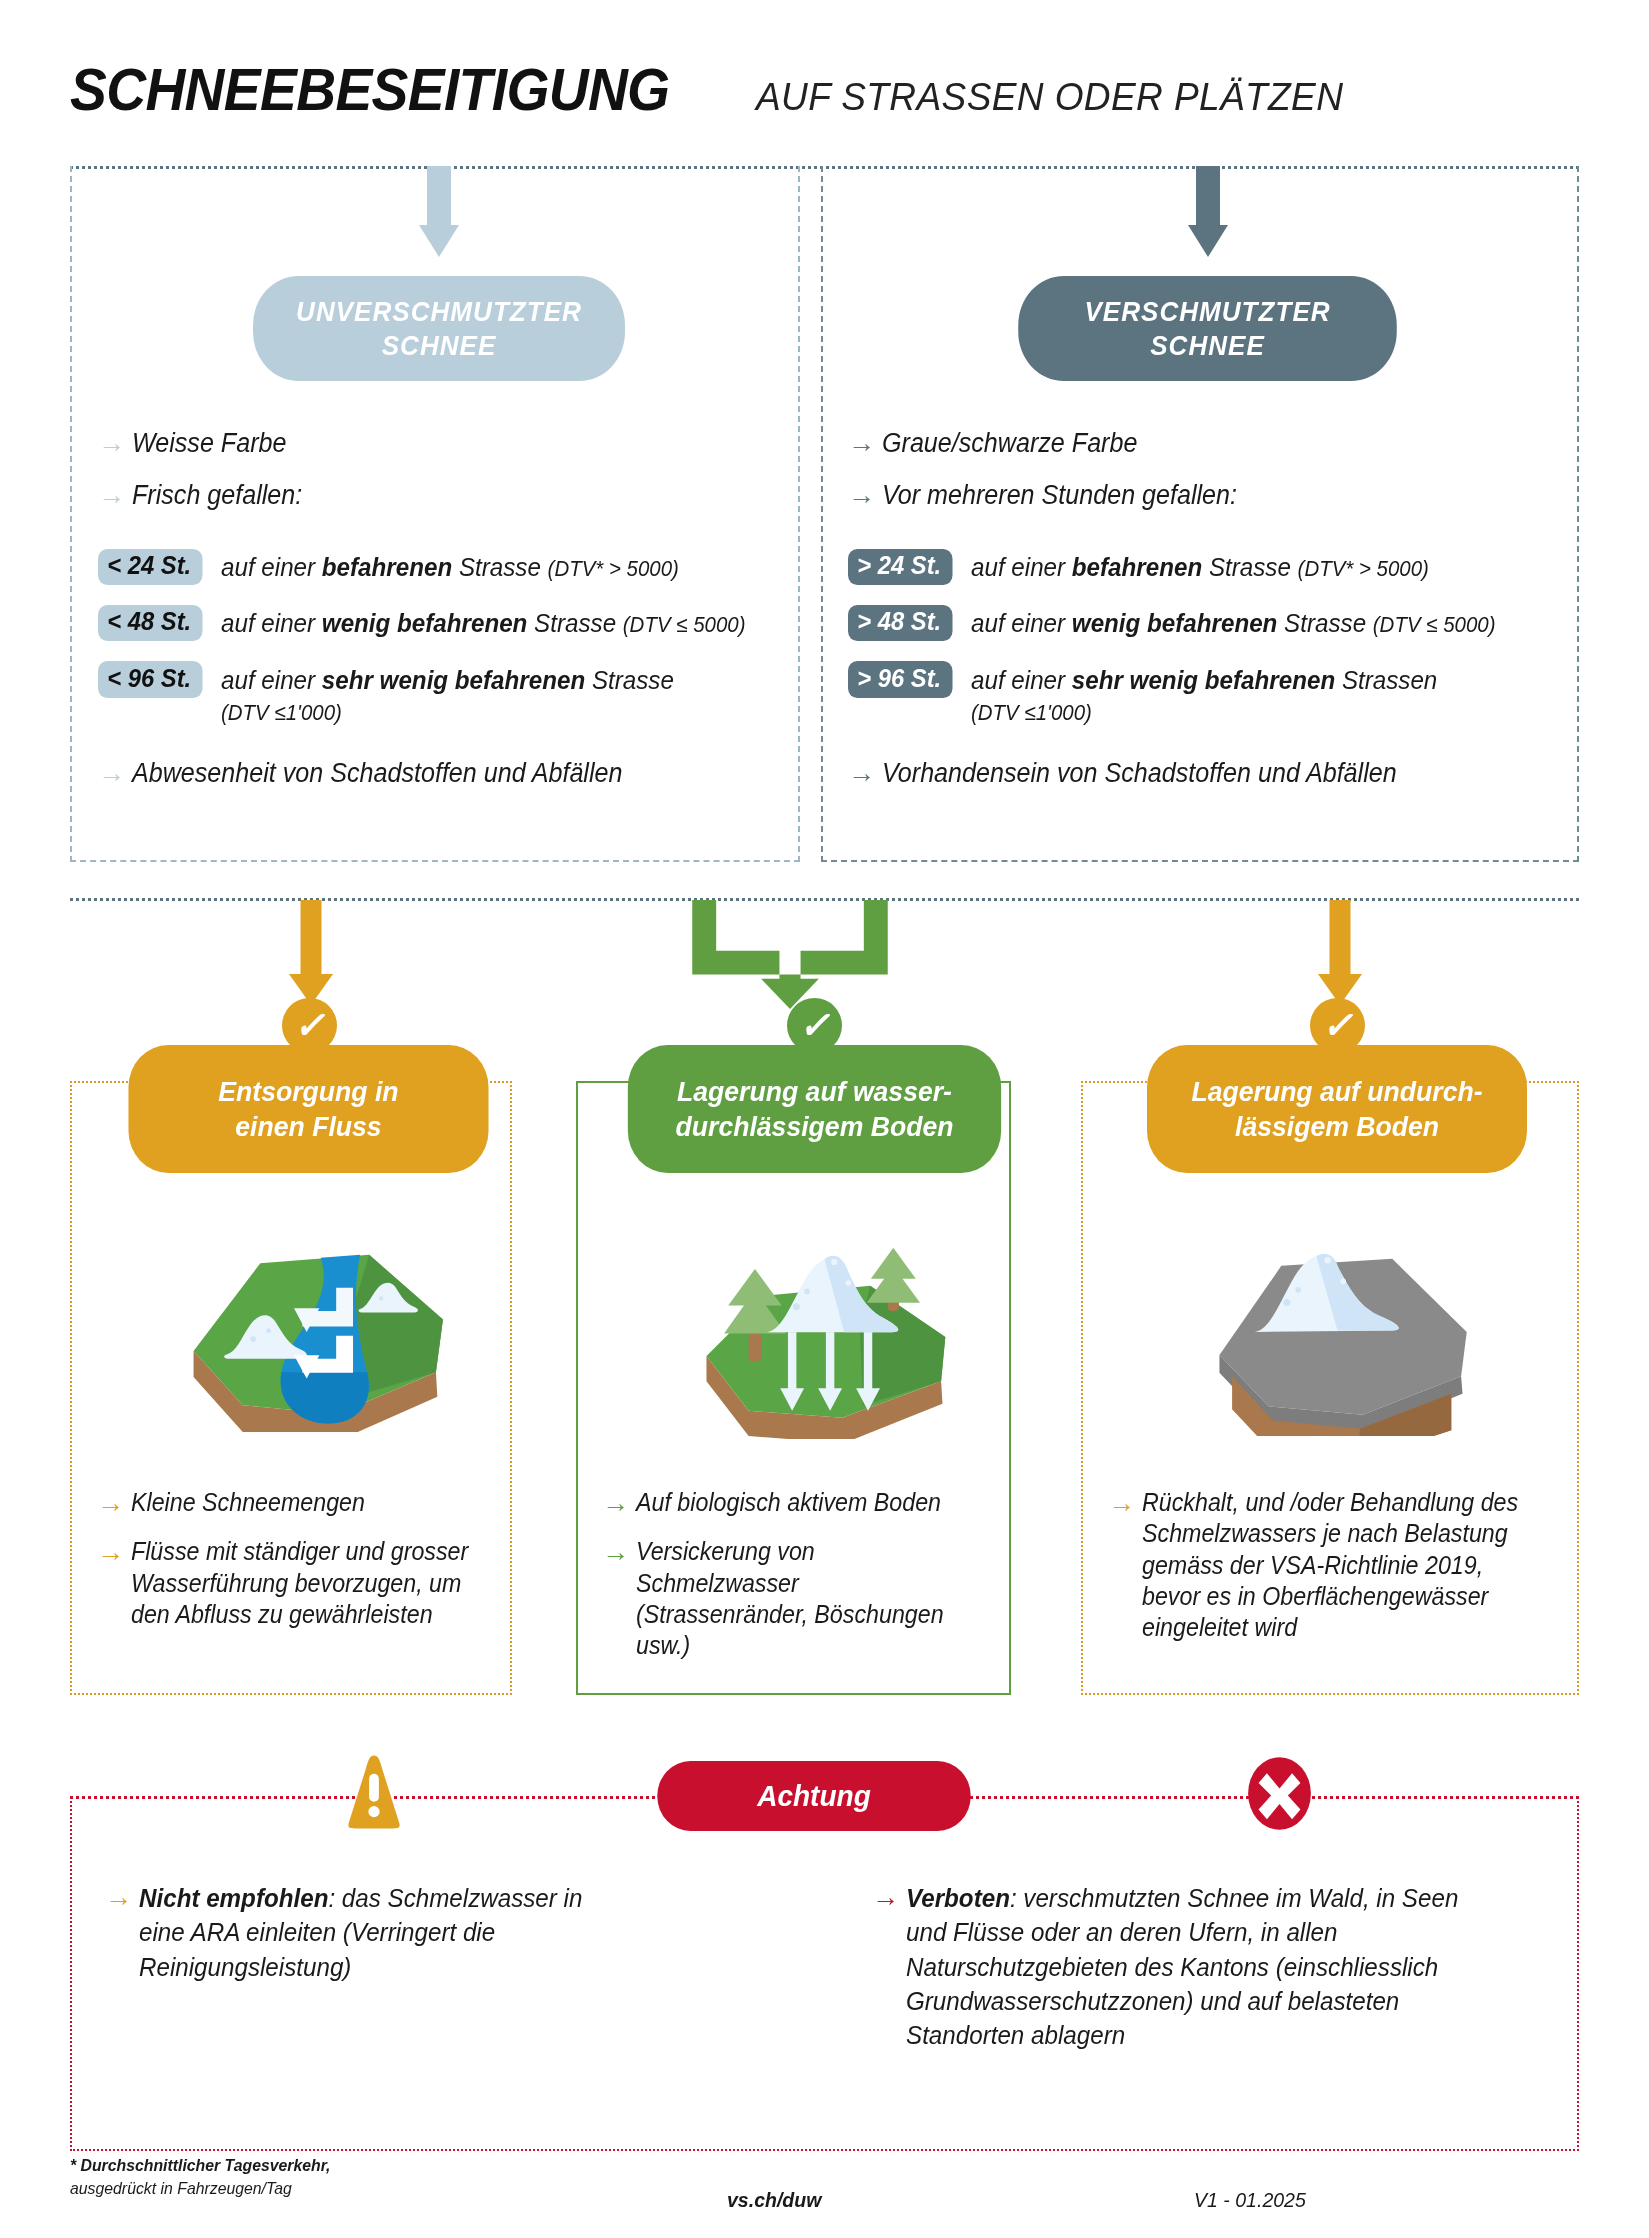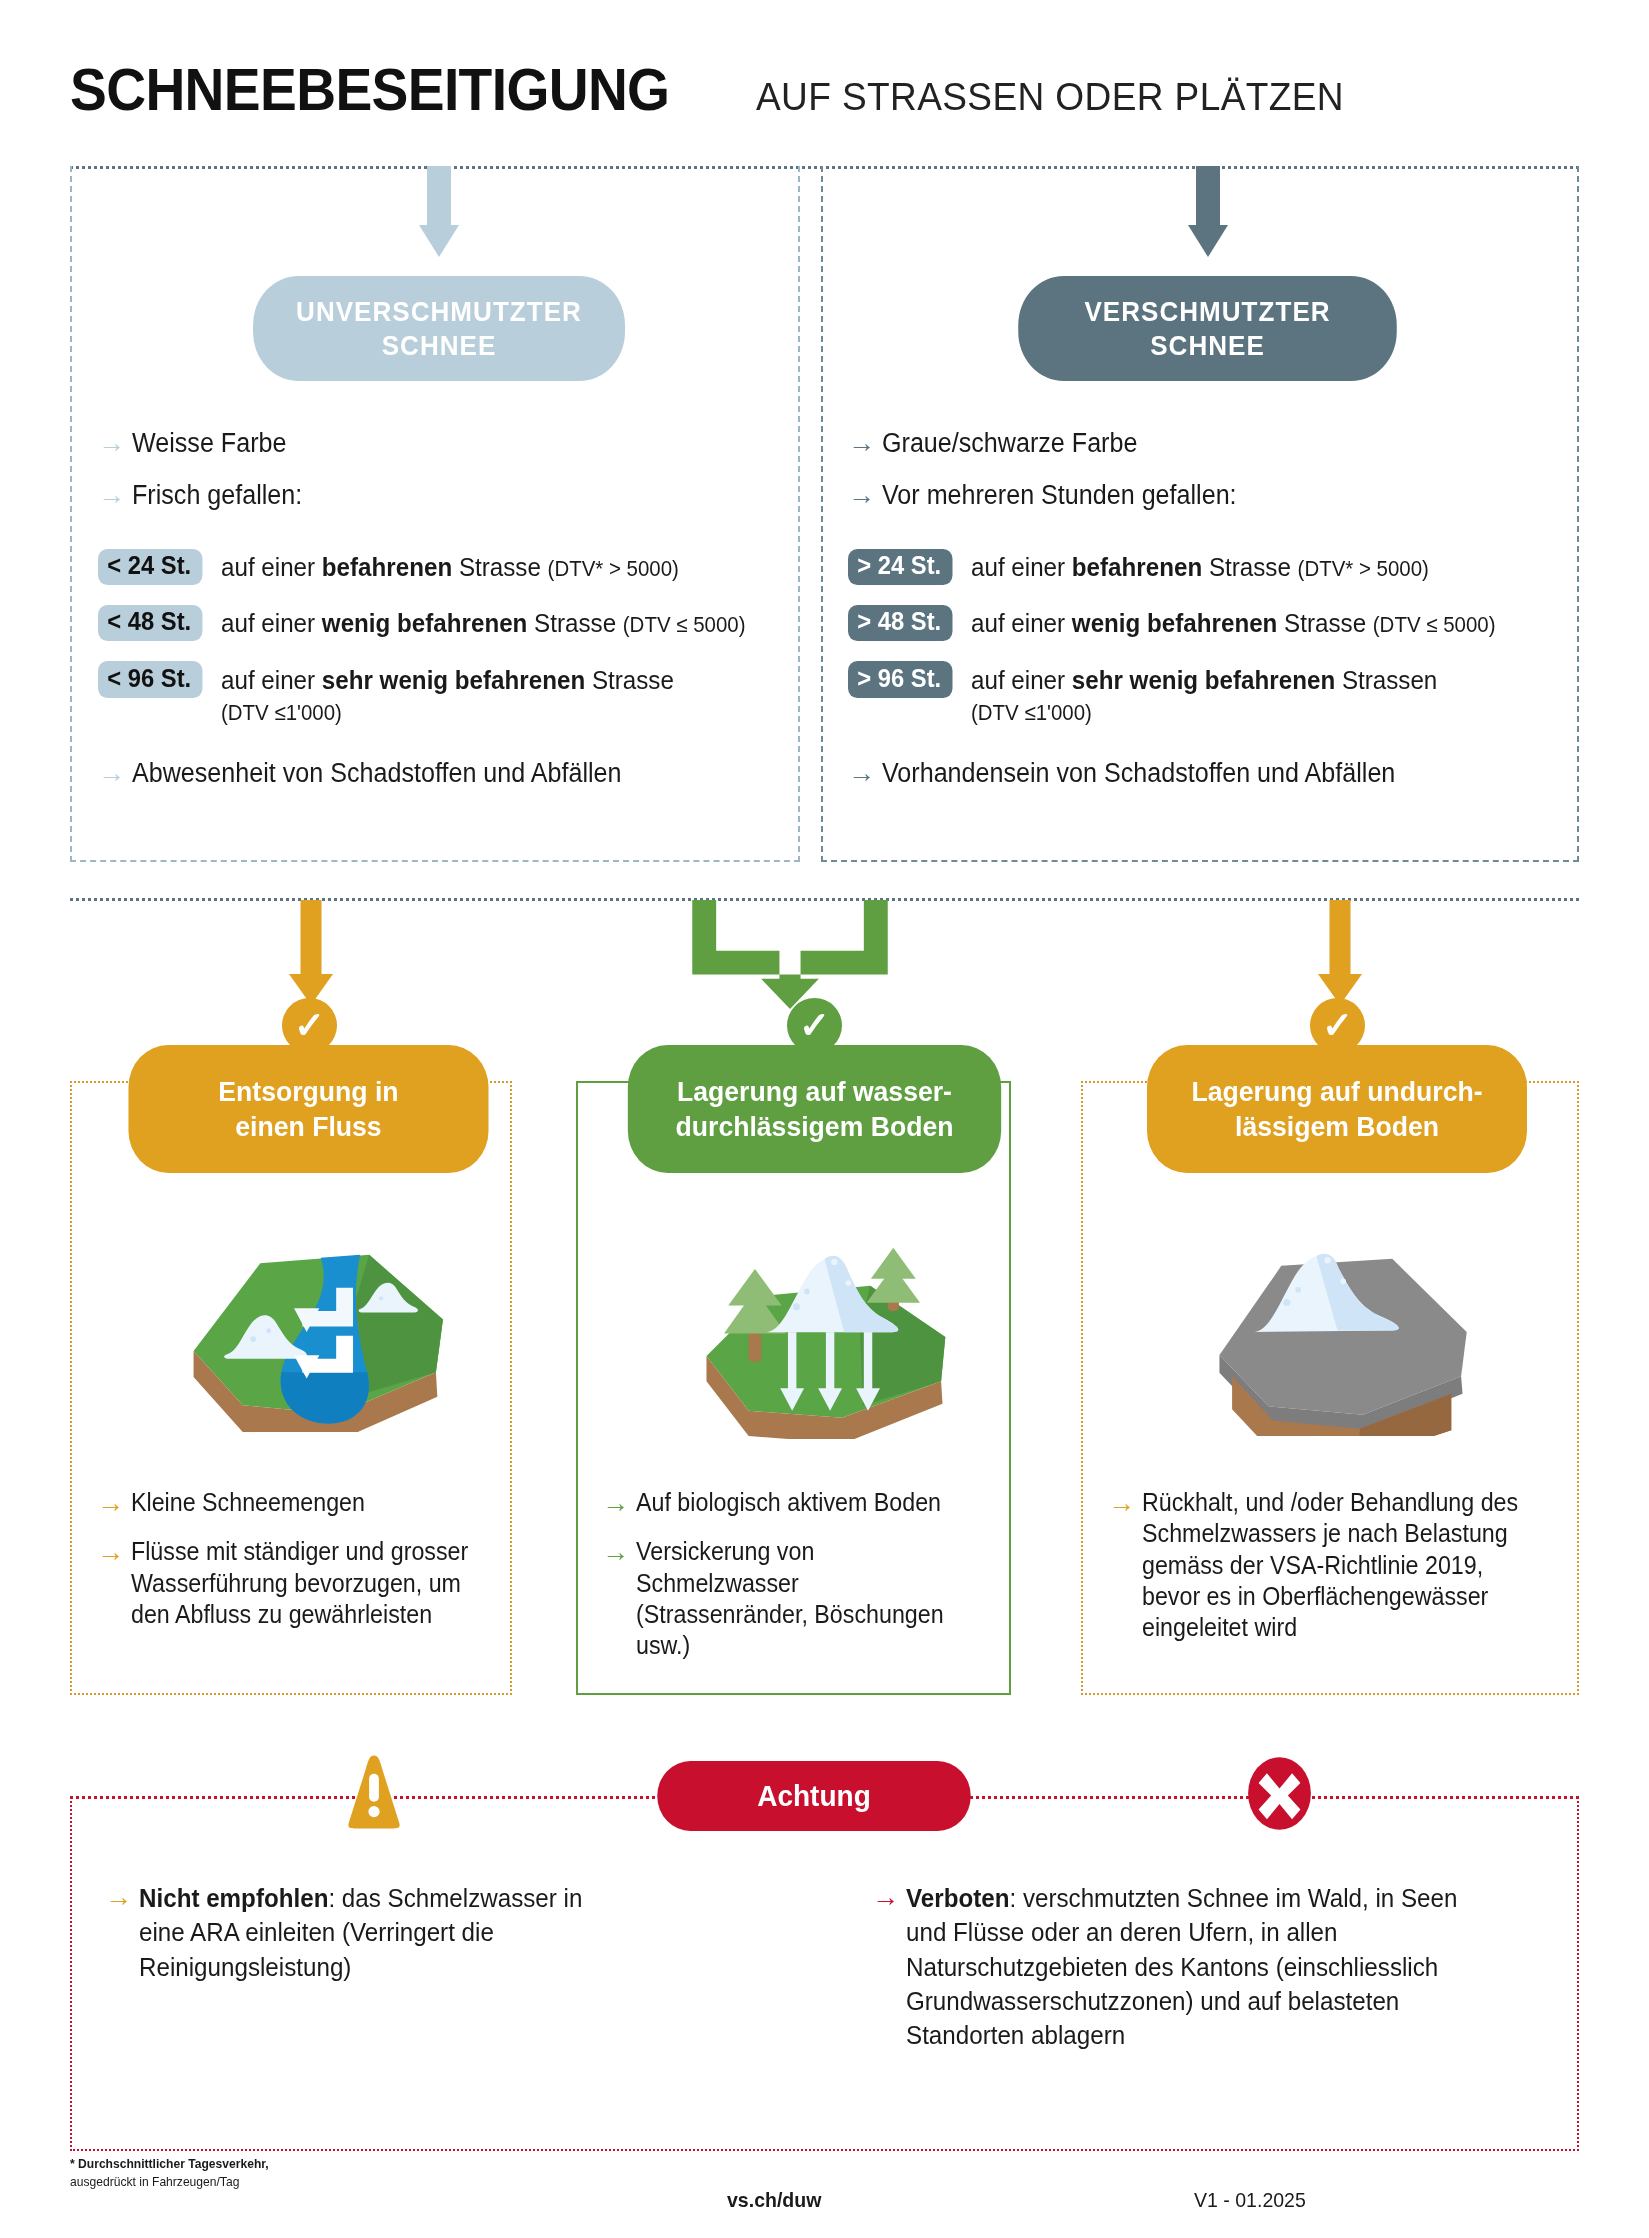--- a/index.html
+++ b/index.html
@@ -4,21 +4,21 @@
 <style>
   * { box-sizing: border-box; margin: 0; padding: 0; }
   html, body { background: #ffffff; }
   body {
     width: 1650px; height: 2239px;
     font-family: "Liberation Sans", sans-serif;
     color: #1a1a1a;
     position: relative;
     overflow: hidden;
   }
-  .page { position: relative; width: 1384px; height: 2239px; }
+  .page { position: relative; width: 1384px; height: 2239px; font-style: italic; }
 
   
   .header { position: absolute; left: 70px; top: 55px; display: flex; align-items: baseline; gap: 34px; }
   .title-main {
     font-size: 60px; font-weight: 700; letter-spacing: -0.7px;
     transform: scaleX(0.92); transform-origin: left center;
     color: #111;
   }
   .title-sub {
     font-size: 39px; font-weight: 400; letter-spacing: 0.4px;
@@ -130,21 +130,21 @@
     display: flex; align-items: center; justify-content: center;
     font-size: 29.5px; font-weight: 700; transform: scaleX(0.95);
   }
   .tri-warn { position: absolute; left: 339px; top: 1754px; }
   .x-warn   { position: absolute; left: 1246px; top: 1755px; }
 
   .wcol { position: absolute; }
   .wcol .bl .txt { font-size: 26px; line-height: 1.32; }
 
   
-  .footnote { position: absolute; left: 70px; top: 2155px; font-size: 13px; line-height: 1.35; }
+  .footnote { position: absolute; left: 70px; top: 2155px; font-size: 17px; line-height: 1.35; }
   .footnote b { font-weight: 700; }
   .fweb { position: absolute; left: 727px; top: 2188px; font-size: 21px; font-weight: 700; }
   .fver { position: absolute; right: 70px; top: 2188px; font-size: 21px; }
 
   .cond { transform: scaleX(0.93); transform-origin: left top; display:inline-block; }
 </style>
 </head>
 <body>
 
 <div class="page">

